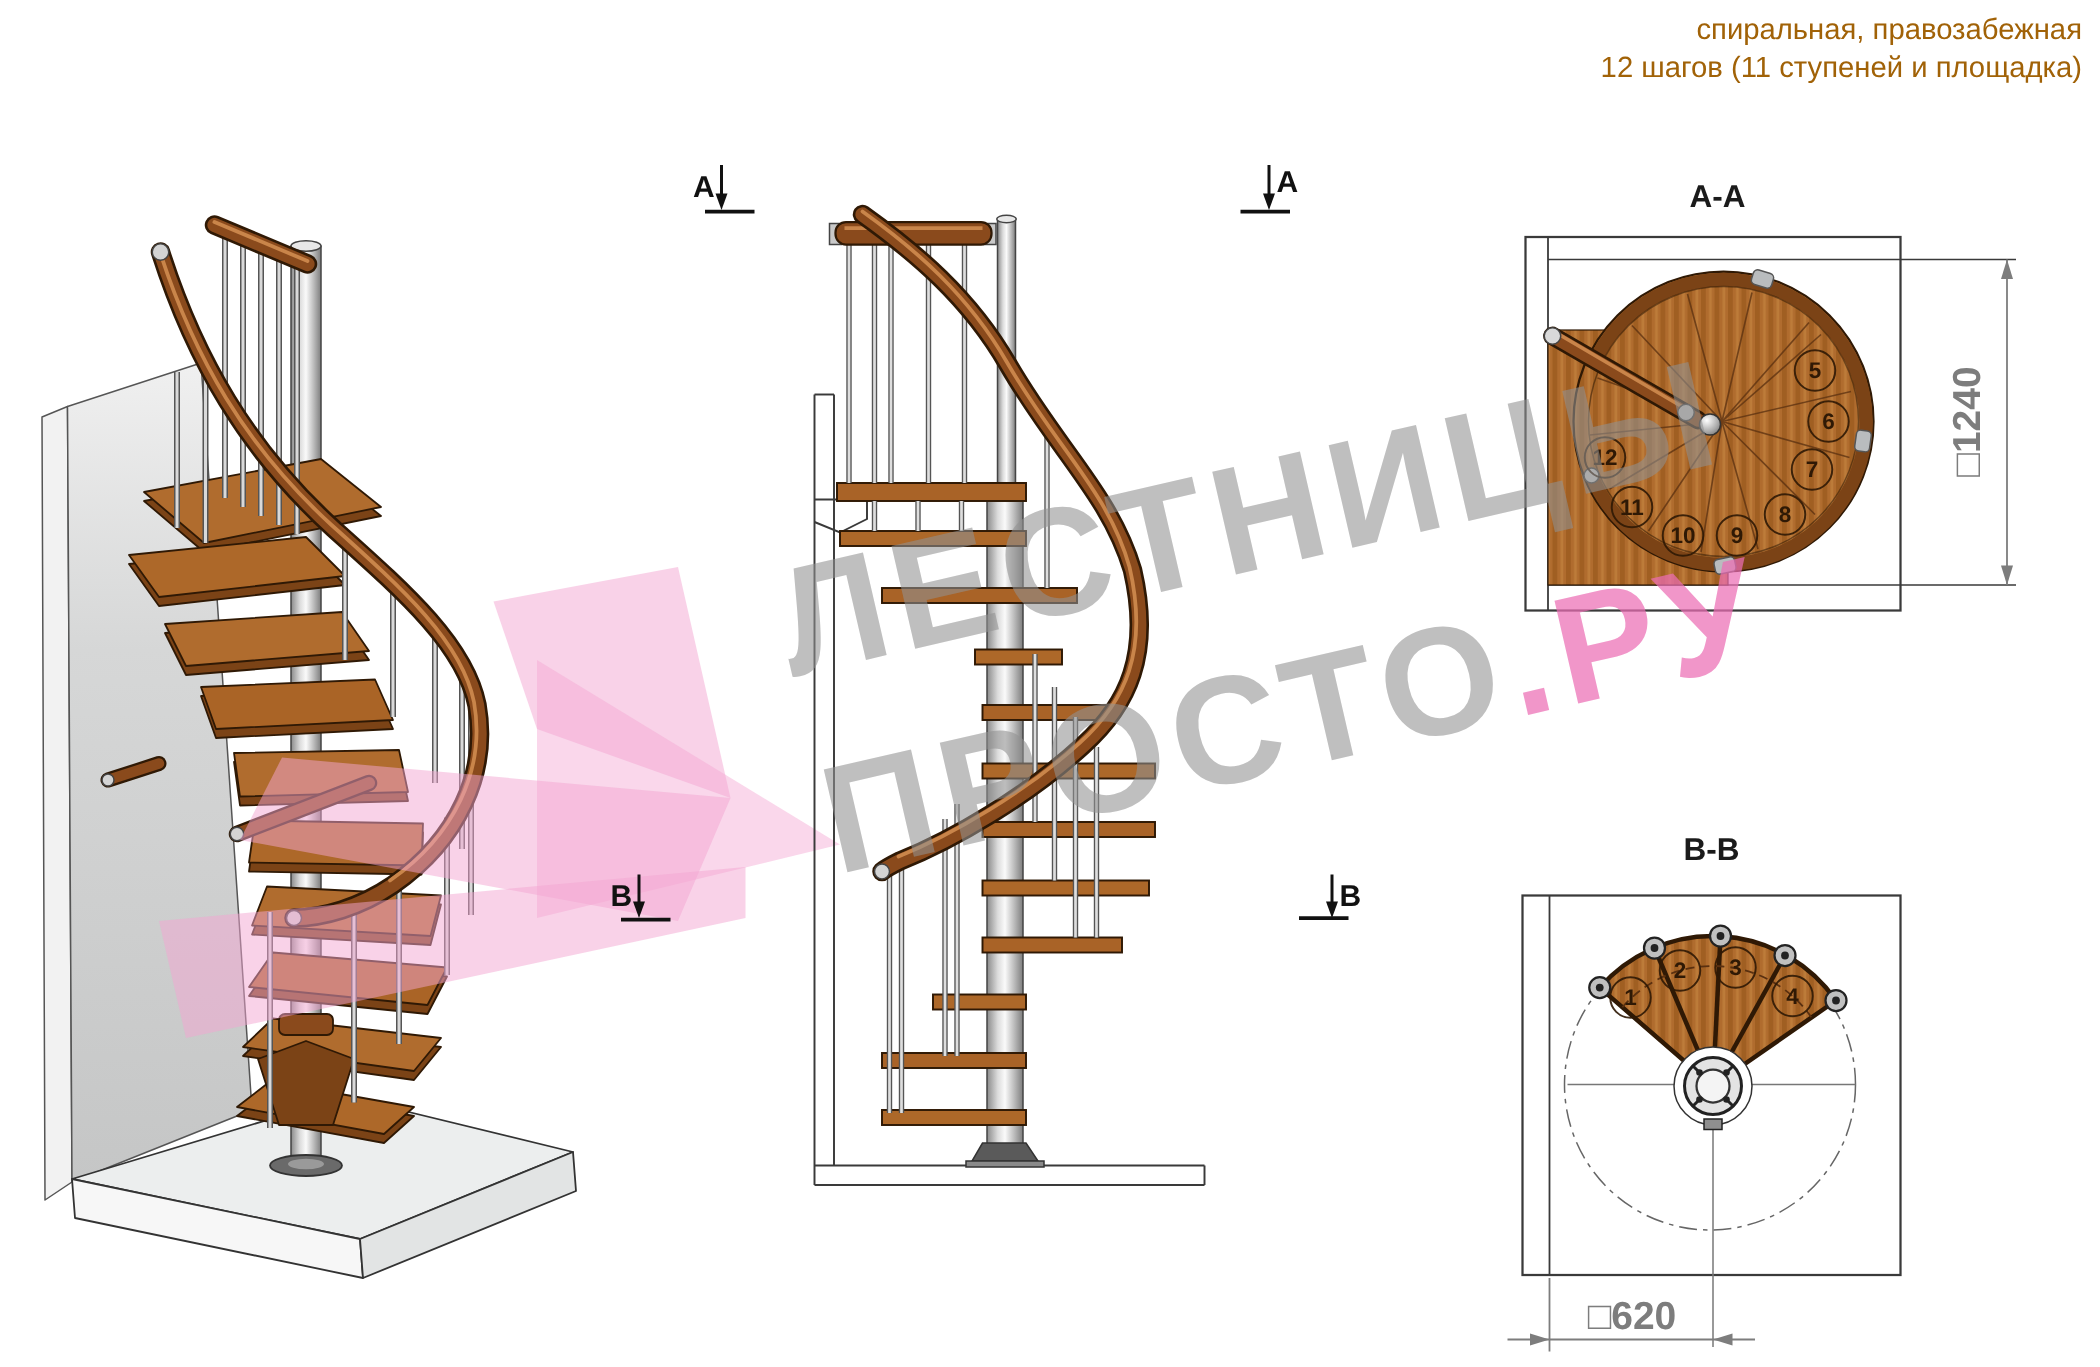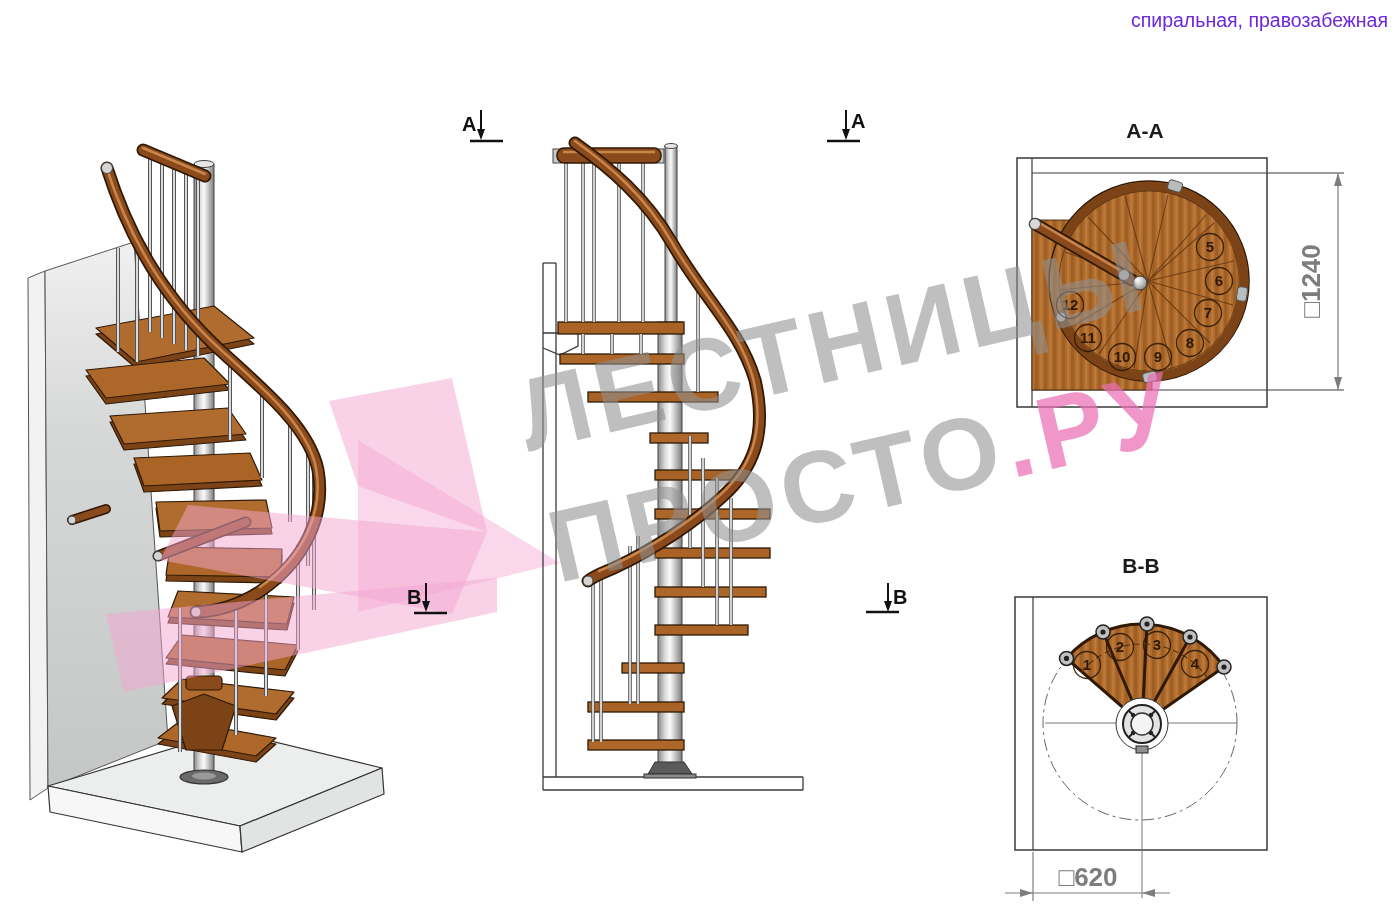--- a/index.html
+++ b/index.html
@@ -1,21 +1,21 @@
 <!DOCTYPE html>
 <html><head>
 <meta charset="utf-8">
 <style>
   html,body{margin:0;padding:0;background:#ffffff;}
   body{width:1400px;height:911px;position:relative;overflow:hidden;
        font-family:"Liberation Sans", sans-serif;}
   .stage{position:absolute;left:0;top:0;width:1400px;height:911px;}
   svg{position:absolute;left:0;top:0;}
   .header{position:absolute;top:8px;right:12px;text-align:right;
-          font-size:19.5px;line-height:24.5px;color:#6d28d9;}
+          font-size:19.5px;line-height:24.5px;color:#a16207;}
   .wm{position:absolute;left:505px;top:352px;transform:rotate(-13deg);
       transform-origin:0 0;font-weight:bold;font-size:102px;line-height:1.32;
       letter-spacing:6px;white-space:nowrap;color:rgba(145,145,145,0.58);
       pointer-events:none;}
   .wm .pink{color:rgba(236,110,180,0.72);}
   text{font-family:"Liberation Sans", sans-serif;}
   .secTitle{font-size:21px;font-weight:bold;fill:#1b1b1b;}
   .dimTxt{font-size:26px;font-weight:bold;fill:#7d7d7d;}
   .numTxt{font-size:15px;font-weight:bold;fill:#2f1905;}
   .mkTxt{font-size:20px;font-weight:bold;fill:#111;}
@@ -449,19 +449,20 @@
       <line x1="888" y1="583" x2="888" y2="604" stroke="#111" stroke-width="2"></line>
       <polygon points="888,612 884,601 892,601" fill="#111"></polygon>
       <text class="mkTxt" x="893" y="604">B</text>
       <line x1="866" y1="612" x2="899" y2="612" stroke="#111" stroke-width="2.5"></line>
     </g>
   </g>
 </svg>
 
 <div class="header">
   <div>спиральная, правозабежная</div>
+  <div>12 шагов (11 ступеней и площадка)</div>
 </div>
 
 <div class="wm">
   <div>ЛЕСТНИЦЫ</div>
   <div><span>ПРОСТО</span><span class="pink">.РУ</span></div>
 </div>
 </div>
 
 </body></html>

